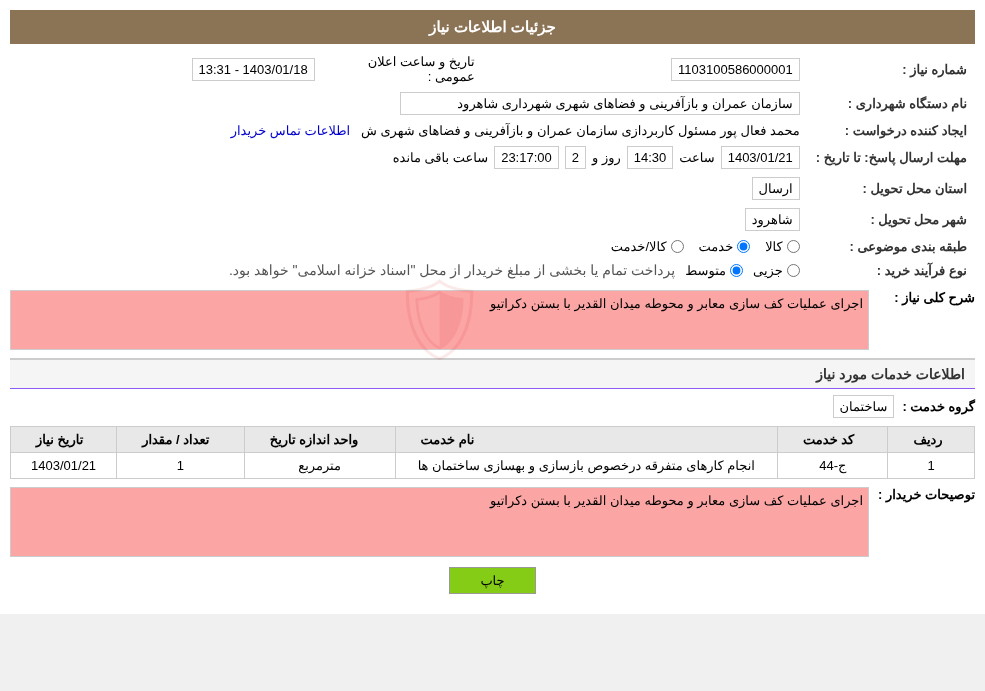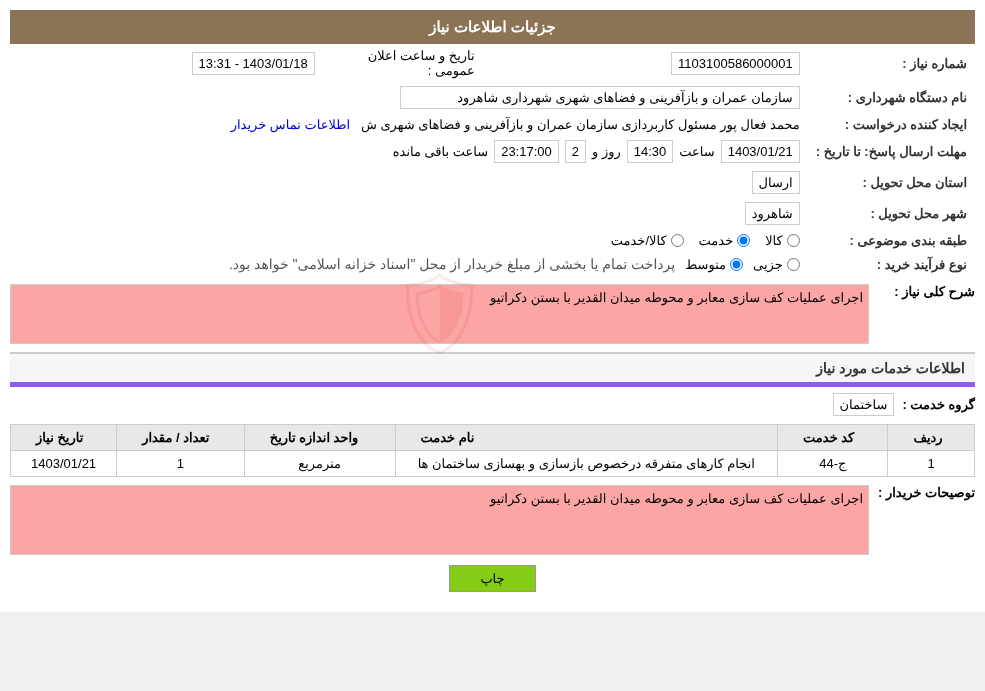--- a/index.html
+++ b/index.html
@@ -15,21 +15,21 @@
       background: #fff;
       padding: 10px;
     }
     .header-bar {
       background: #8B7355;
       color: #fff;
       text-align: center;
       padding: 8px 12px;
       font-size: 15px;
       font-weight: bold;
-      margin-bottom: 0;
+      margin-bottom: 6px;
     }
     .info-table {
       width: 100%;
       border-collapse: collapse;
       margin-bottom: 8px;
     }
     .info-table td {
       padding: 4px 8px;
       vertical-align: middle;
     }
@@ -56,21 +56,21 @@
       gap: 6px;
     }
     .inline-boxes .box {
       border: 1px solid #ccc;
       padding: 3px 6px;
       background: #fff;
     }
     .section-title {
       background: #f5f5f5;
       border-top: 2px solid #ccc;
-      border-bottom: 5px solid #8b5cf6;
+      border-bottom: 1px solid #8b5cf6;
       padding: 6px 10px;
       font-weight: bold;
       font-size: 14px;
       color: #333;
       margin: 8px 0 6px 0;
     }
     .service-table {
       width: 100%;
       border-collapse: collapse;
     }

